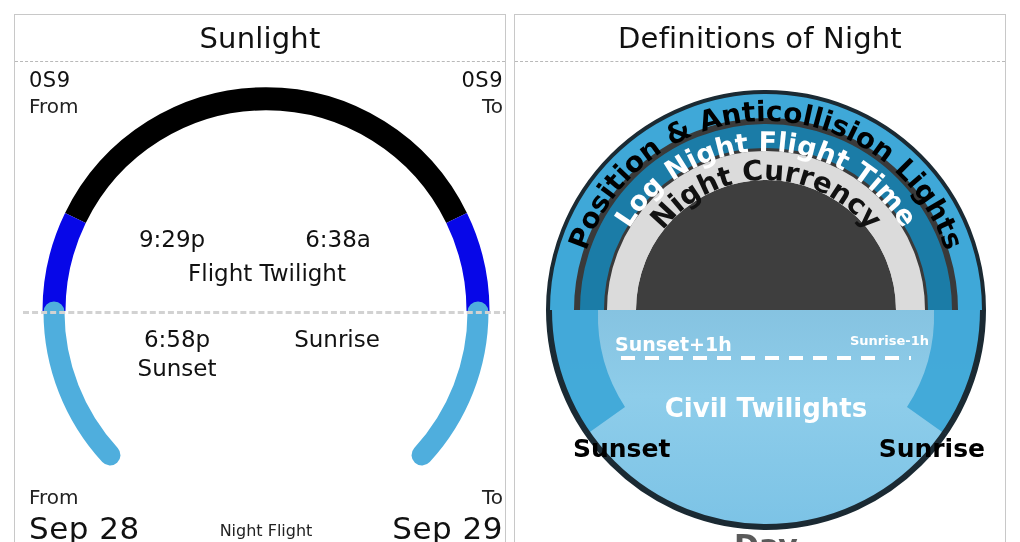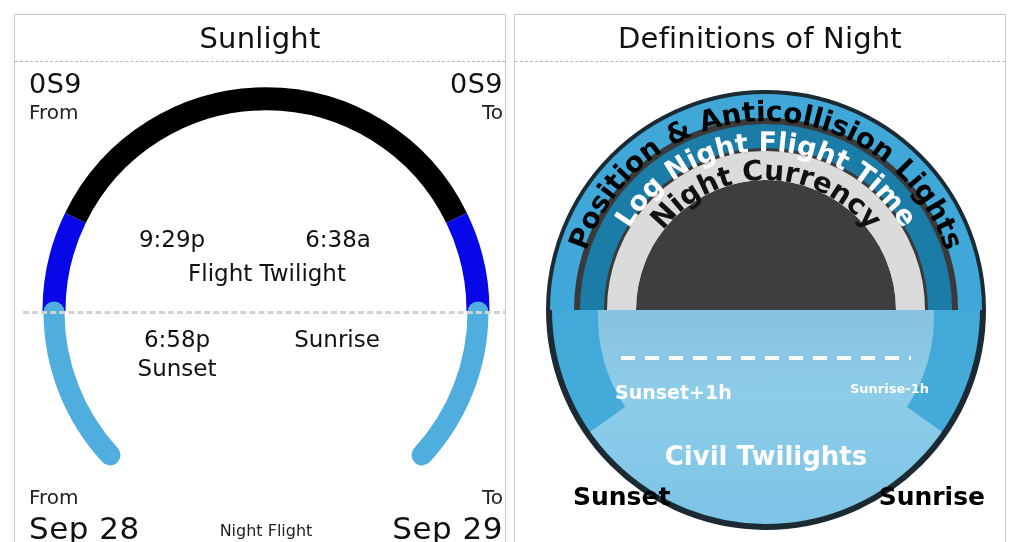--- a/index.html
+++ b/index.html
@@ -10,41 +10,41 @@
   .panel-right{width:504px;height:538px;}
   .panel-title{position:absolute;top:0;left:0;right:0;height:46px;line-height:46px;text-align:center;
     font-size:29px;color:#111;letter-spacing:.2px;}
   .title-rule{position:absolute;left:0;right:0;top:46px;height:0;
     border-top:1px dashed #b9b9b9;}
   .body{position:absolute;top:47px;left:0;right:0;bottom:0;}
 
   
   .gauge-wrap{position:absolute;left:0;top:0;width:502px;height:490px;}
   .corner{position:absolute;}
-  .corner .big{font-size:27px;color:#111;line-height:1;letter-spacing:.5px;}
+  .corner .big{font-size:21px;color:#111;line-height:1;letter-spacing:.5px;}
   .corner .small{font-size:20px;color:#222;line-height:1.5;}
   .c-tl{left:14px;top:8px;text-align:left;}
   .c-tr{right:14px;top:8px;text-align:right;}
   .c-bl{left:14px;bottom:8px;text-align:left;}
   .c-br{right:14px;bottom:8px;text-align:right;}
   .c-bl .small,.c-br .small{margin-bottom:1px;}
   .c-bl .big,.c-br .big{font-size:31px;}
   .mid-dash{position:absolute;left:8px;right:8px;top:249px;height:0;border-top:3px dashed #d2d2d2;}
   .footer-center{position:absolute;left:0;right:0;bottom:12px;text-align:center;font-size:16px;color:#222;}
   .readouts{position:absolute;left:0;right:0;top:0;bottom:0;pointer-events:none;}
   .ro{position:absolute;text-align:center;font-size:23px;color:#111;line-height:1.25;}
   .ro .lbl{font-size:23px;}
   .ro-tl{left:92px;top:163px;width:130px;}
   .ro-tr{left:258px;top:163px;width:130px;}
   .ro-bl{left:92px;top:263px;width:140px;}
   .ro-br{left:252px;top:263px;width:140px;}
 
   
   .diagram{position:absolute;left:0;top:0;width:502px;height:490px;}
-  .nightlbl{position:absolute;color:#fff;font-weight:bold;margin-top:48px;}
+  .nightlbl{position:absolute;color:#fff;font-weight:bold;}
   .lbl-sunset1h{left:100px;top:271px;font-size:19px;}
   .lbl-sunrise1h{right:88px;top:271px;font-size:13px;}
   .lbl-civil{left:0;right:0;top:331px;text-align:center;font-size:26px;}
   .lbl-sunset{left:58px;top:372px;font-size:25px;color:#000;}
   .lbl-sunrise{right:32px;top:372px;font-size:25px;color:#000;}
   .lbl-day{left:0;right:0;top:466px;text-align:center;font-size:30px;color:#5a5a5a;font-weight:bold;}
 </style>
 </head>
 <body>
 

